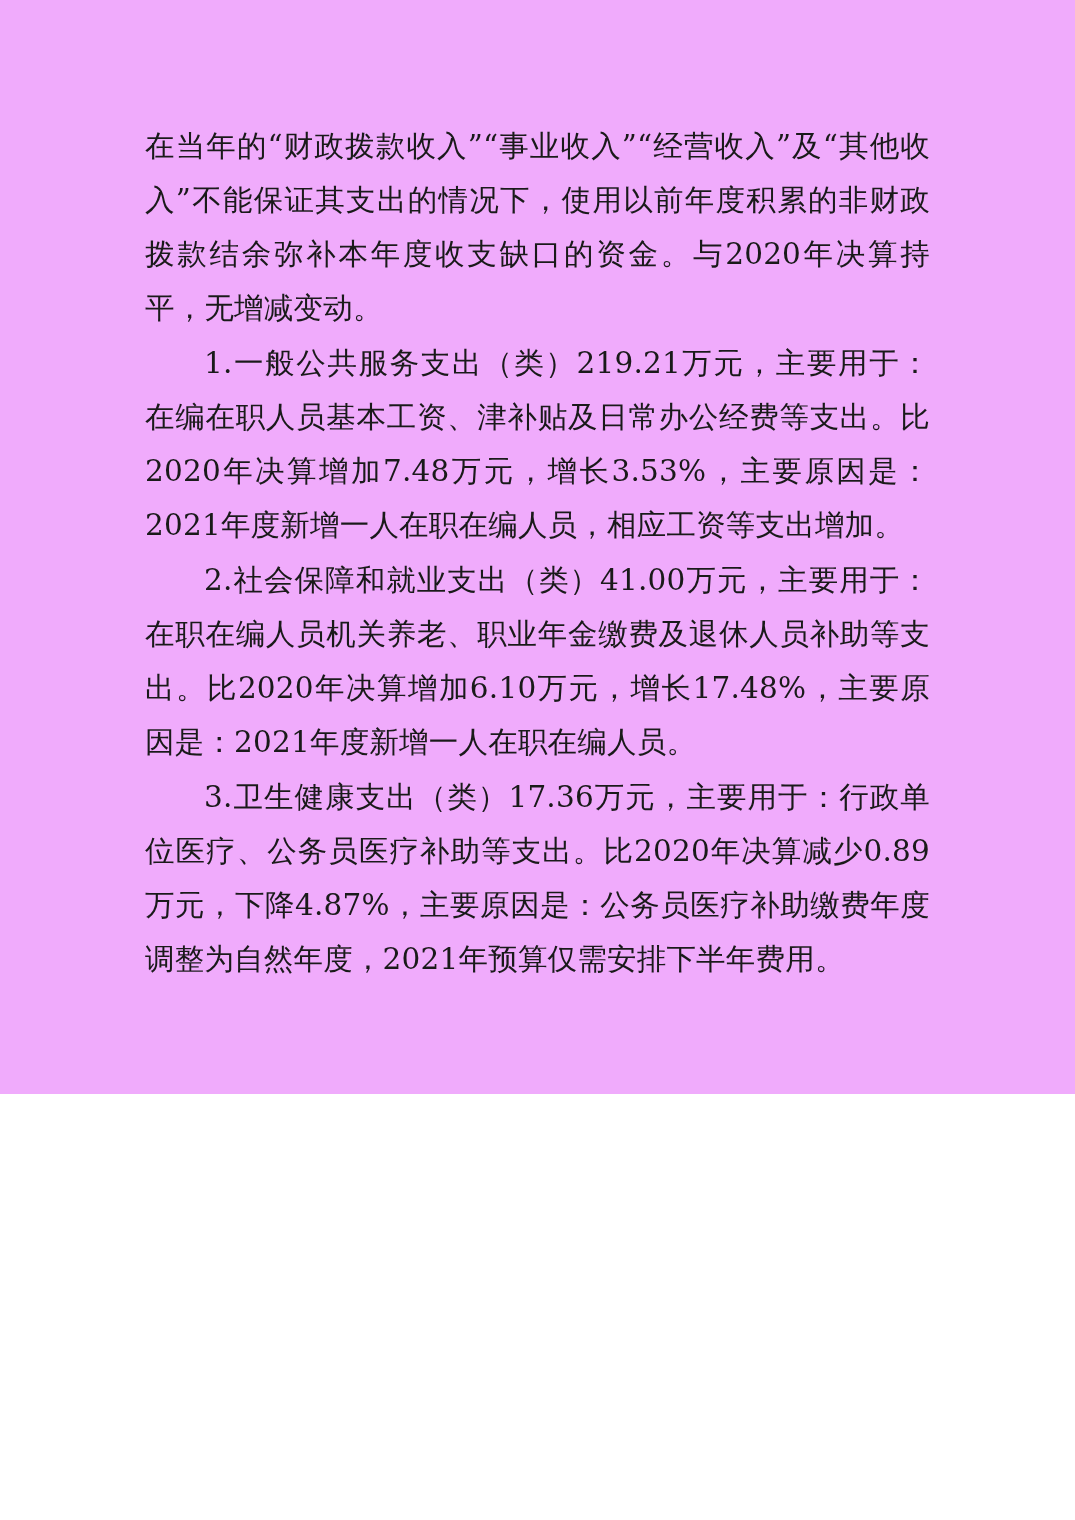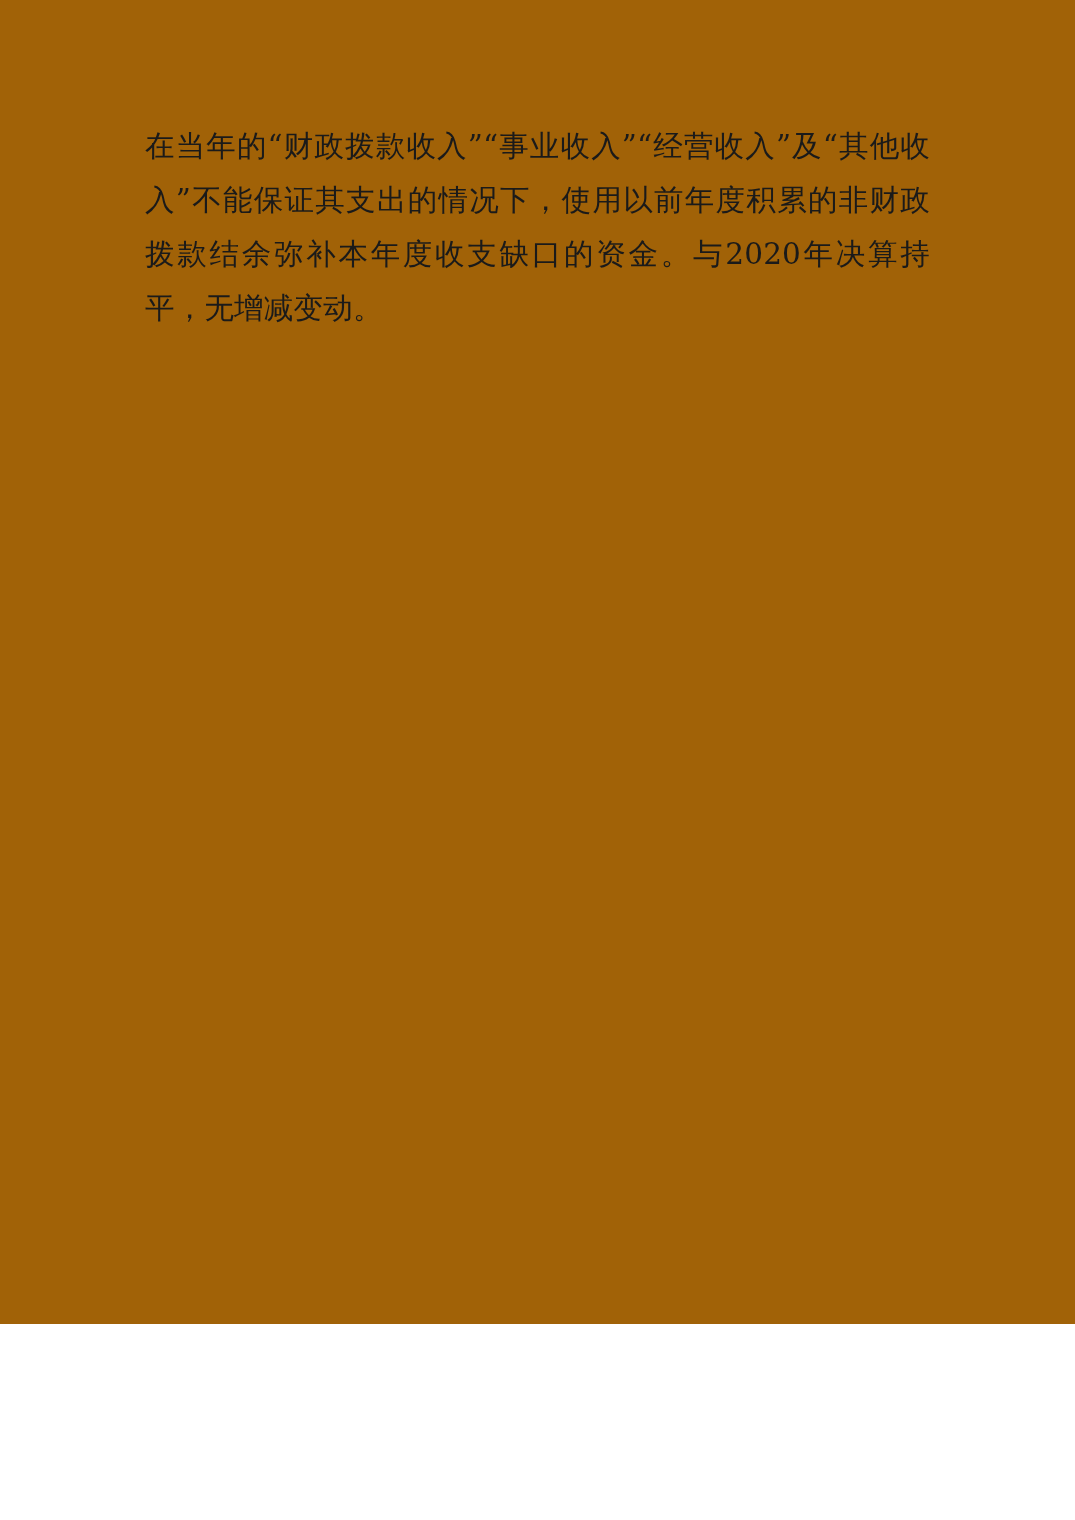--- a/index.html
+++ b/index.html
@@ -9,24 +9,24 @@
   }
   body {
     width: 1075px;
     height: 1520px;
     font-family: "DejaVu Serif", "Liberation Serif", serif;
     color: #1a1a1a;
   }
   .page {
     position: relative;
     width: 1075px;
-    height: 1324px;
+    height: 1094px;
     box-sizing: border-box;
     padding: 120px 145px 90px 145px;
-    background: #a16207;
+    background: #f0abfc;
   }
   .doc-body {
     font-size: 29.5px;
     line-height: 1.83;
     text-align: justify;
     text-justify: inter-ideograph;
     letter-spacing: 0.2px;
   }
   .para {
     margin: 0 0 1px 0;
@@ -38,14 +38,17 @@
   .para.indent-wide {
     text-indent: 2.6em;
   }
 </style>
 </head>
 <body>
 
 <div class="page">
   <div class="doc-body">
     <p class="para">在当年的“财政拨款收入”“事业收入”“经营收入”及“其他收入”不能保证其支出的情况下，使用以前年度积累的非财政拨款结余弥补本年度收支缺口的资金。与2020年决算持平，无增减变动。</p>
+    <p class="para indent">1.一般公共服务支出（类）219.21万元，主要用于：在编在职人员基本工资、津补贴及日常办公经费等支出。比2020年决算增加7.48万元，增长3.53%，主要原因是：2021年度新增一人在职在编人员，相应工资等支出增加。</p>
+    <p class="para indent">2.社会保障和就业支出（类）41.00万元，主要用于：在职在编人员机关养老、职业年金缴费及退休人员补助等支出。比2020年决算增加6.10万元，增长17.48%，主要原因是：2021年度新增一人在职在编人员。</p>
+    <p class="para indent">3.卫生健康支出（类）17.36万元，主要用于：行政单位医疗、公务员医疗补助等支出。比2020年决算减少0.89万元，下降4.87%，主要原因是：公务员医疗补助缴费年度调整为自然年度，2021年预算仅需安排下半年费用。</p>
   </div>
 </div>
 
 </body></html>

